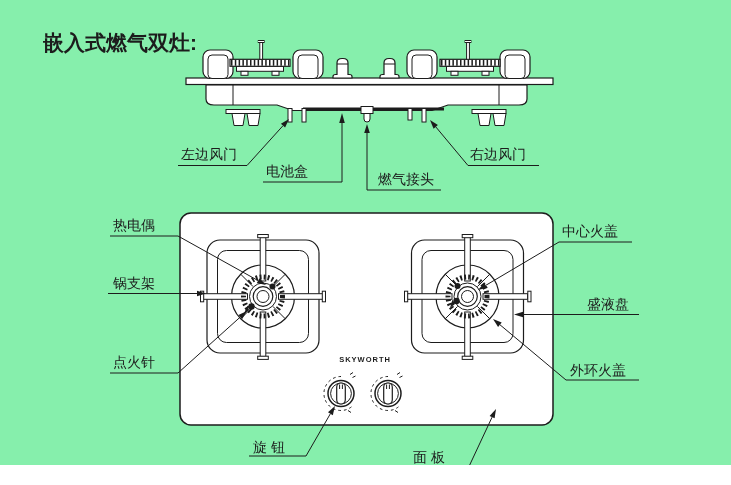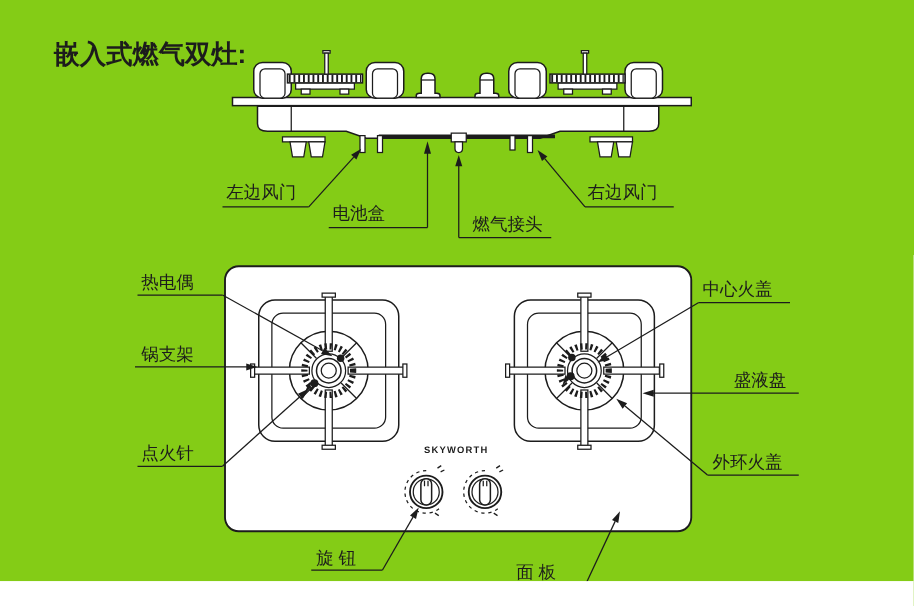--- a/index.html
+++ b/index.html
@@ -1,16 +1,16 @@
 <!DOCTYPE html>
 <html><head>
 <meta charset="utf-8">
 <style>
   html,body{margin:0;padding:0;background:#fff;}
-  #canvas{position:relative;width:731px;height:465px;background:#84cc16;overflow:hidden;
+  #canvas{position:relative;width:731px;height:465px;background:#86efac;overflow:hidden;
           font-family:"Liberation Sans","DejaVu Sans",sans-serif;}
   svg{position:absolute;left:0;top:0;}
   svg text{fill:#1c1c1c;}
   .title-text{font-size:21px;font-weight:bold;}
   .label-text{font-size:14px;}
   .brand-text{font-size:7.5px;font-weight:bold;letter-spacing:1px;}
   .ln{stroke:#1c1c1c;stroke-width:1;fill:none;}
   .ln12{stroke:#1c1c1c;stroke-width:1.2;fill:none;}
   .ln15{stroke:#1c1c1c;stroke-width:1.5;fill:none;}
   .wfill{fill:#ffffff;}

